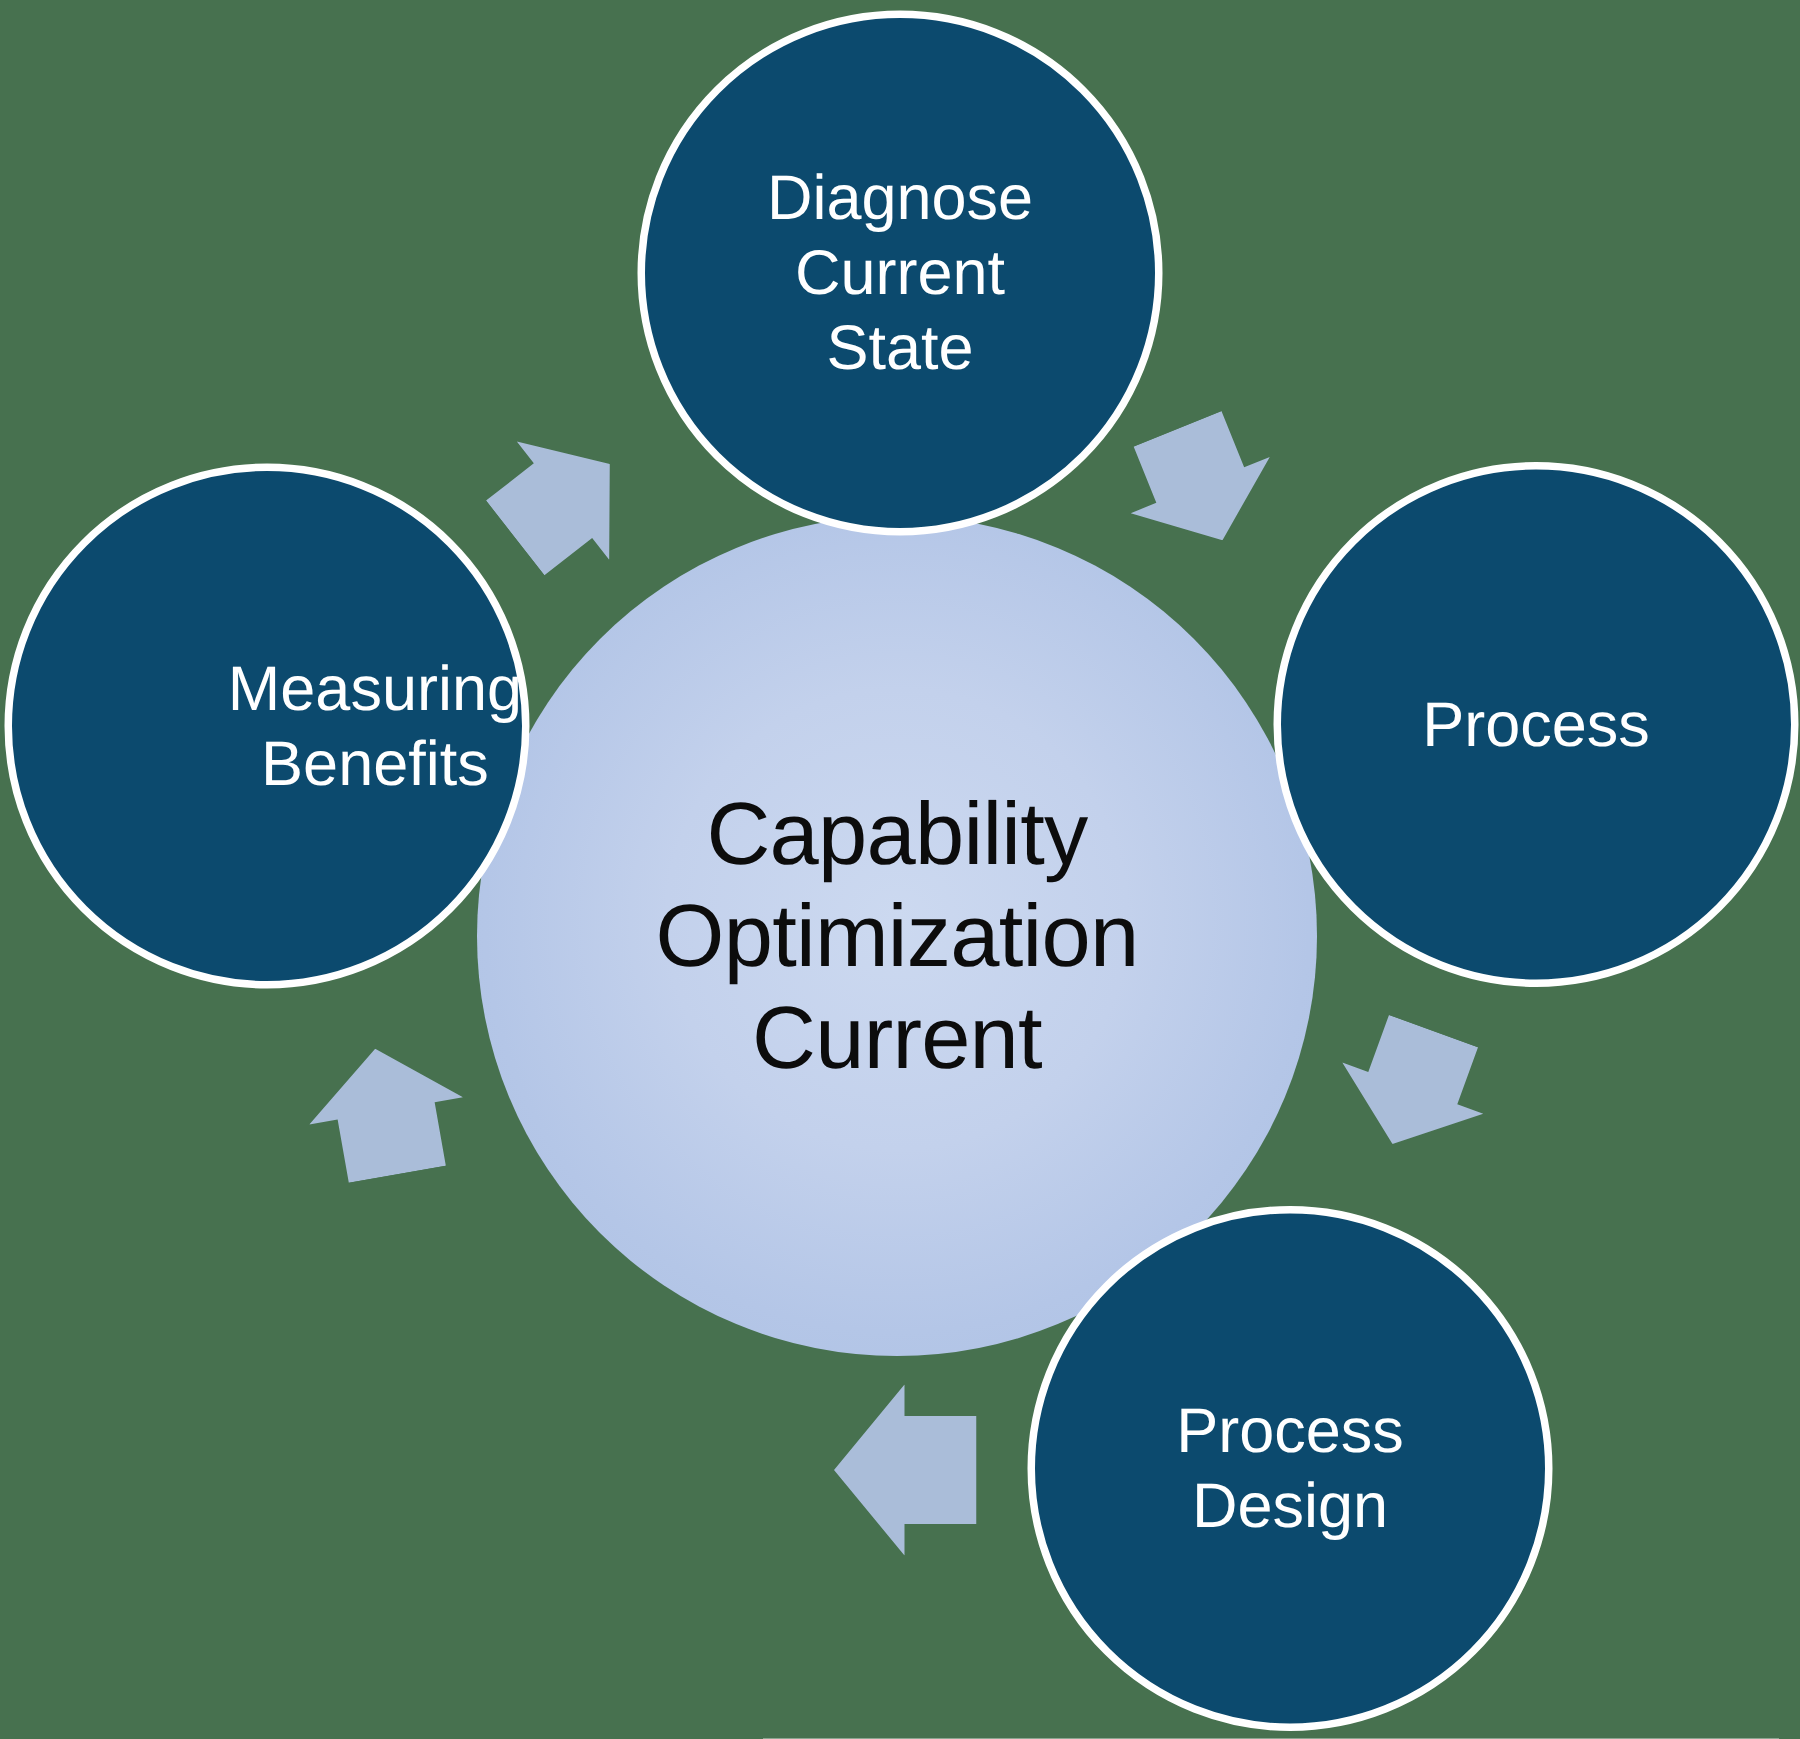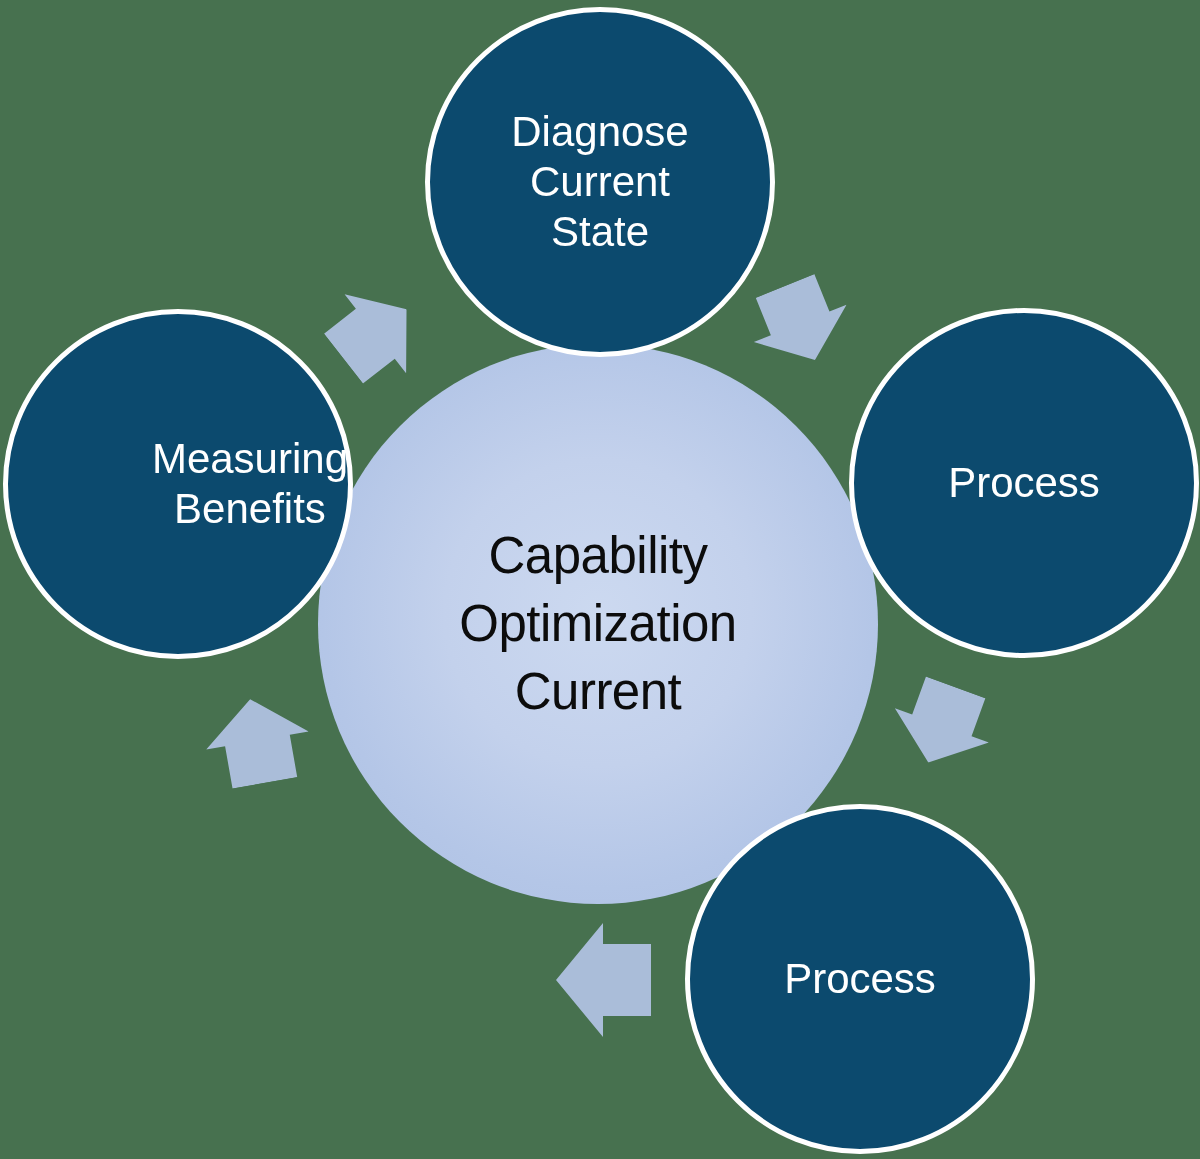--- a/index.html
+++ b/index.html
@@ -25,21 +25,21 @@
     height: 560px;
     border-radius: 50%;
     background: radial-gradient(circle at 50% 48%, #ccd9f0 0%, #c3d1ec 38%, #b4c6e7 68%, #aabee1 100%);
     display: flex;
     align-items: center;
     justify-content: center;
   }
   .center-text {
     text-align: center;
     color: #0c0c0c;
-    font-size: 51px;
+    font-size: 59px;
     line-height: 68px;
     letter-spacing: -0.5px;
   }
   
   .node {
     position: absolute;
     width: 350px;
     height: 350px;
     box-sizing: border-box;
     border-radius: 50%;
@@ -114,20 +114,21 @@
 
   <div class="node node--right-sizing">
     <div class="node-label">
       <span class="line">Process</span>
     </div>
   </div>
 
   <div class="node node--process-design">
     <div class="node-label">
       <span class="line">Process</span>
+      <span class="line">Design</span>
     </div>
   </div>
 
 
   <div class="node node--measuring">
     <div class="node-label">
       <span class="line">Measuring</span>
       <span class="line">Benefits</span>
     </div>
   </div>

